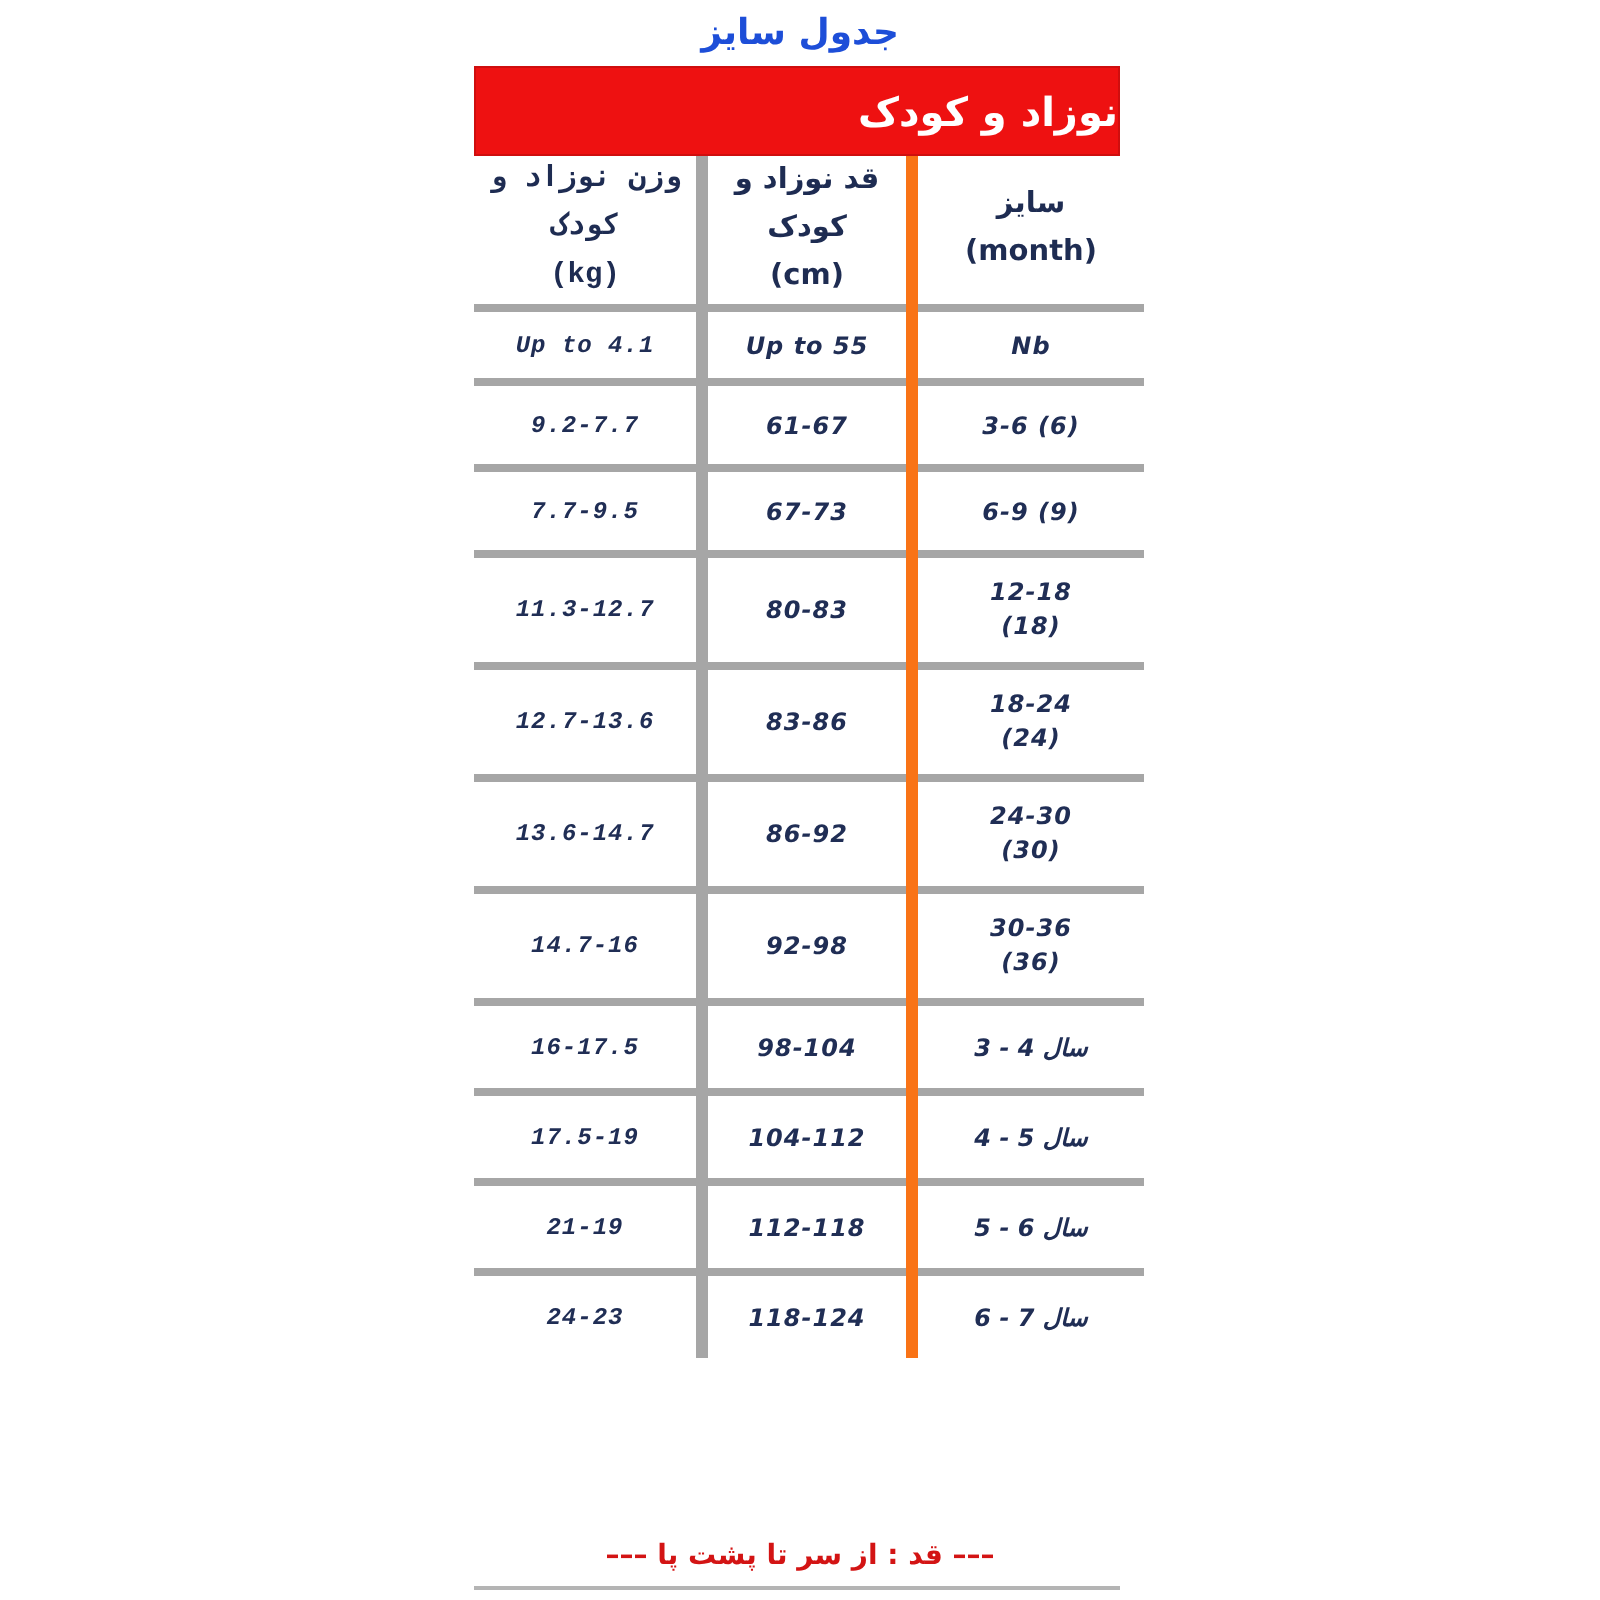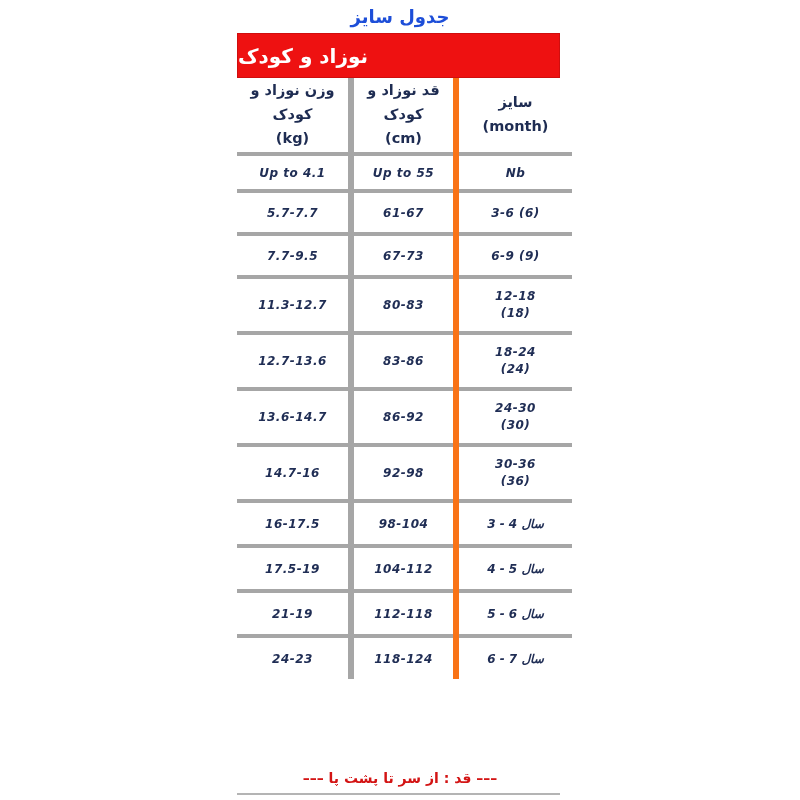--- a/index.html
+++ b/index.html
@@ -7,32 +7,32 @@
     position:relative;width:800px;height:800px;background:#ffffff;
     font-family:"DejaVu Sans","Liberation Sans",sans-serif;overflow:hidden;
   }
   .title{
     position:absolute;top:6px;left:0;width:100%;text-align:center;
     font-size:18px;font-weight:bold;color:#1d4ed8;direction:rtl;
   }
   .banner{
     position:absolute;left:237px;top:33px;width:323px;height:45px;
     box-sizing:border-box;border:1px solid #cf0e0e;
-    display:flex;align-items:center;justify-content:flex-start;
+    display:flex;align-items:center;justify-content:flex-end;
   }
   .banner-label{font-size:20px;font-weight:bold;direction:rtl;}
   .tbl{
     position:absolute;left:237px;top:78px;width:323px;
     border-collapse:collapse;table-layout:fixed;
   }
   .tbl th,.tbl td{
     text-align:center;vertical-align:middle;padding:0;
     border-bottom:4px solid #a6a6a6;white-space:pre-line;
   }
-  .tbl .c1{width:111px;}
+  .tbl .c1{width:111px;font-family:Liberation Mono, monospace;}
   .tbl .c2{width:99px;border-left:6px solid #a6a6a6;border-right:6px solid #f97316;}
   .tbl .c3{width:113px;}
   .tbl tbody tr:last-child td{border-bottom:none;}
   .tbl th{
     font-size:14.5px;font-weight:bold;color:#1e2c52;
     line-height:1.65;direction:rtl;height:74px;
   }
   .tbl td{
     font-size:12px;font-style:italic;font-weight:600;color:#202e55;
     letter-spacing:.5px;direction:ltr;
@@ -74,21 +74,21 @@
 (month)</th>
         </tr>
     </thead>
     <tbody id="body-rows">
         <tr class="row-first">
           <td class="c1">Up to 4.1</td>
           <td class="c2">Up to 55</td>
           <td class="c3">Nb</td>
         </tr>
         <tr class="row-single">
-          <td class="c1">5.7-7.7</td>
+          <td class="c1">9.2-7.7</td>
           <td class="c2">61-67</td>
           <td class="c3">3-6 (6)</td>
         </tr>
         <tr class="row-single">
           <td class="c1">7.7-9.5</td>
           <td class="c2">67-73</td>
           <td class="c3">6-9 (9)</td>
         </tr>
         <tr class="row-double">
           <td class="c1">11.3-12.7</td>

